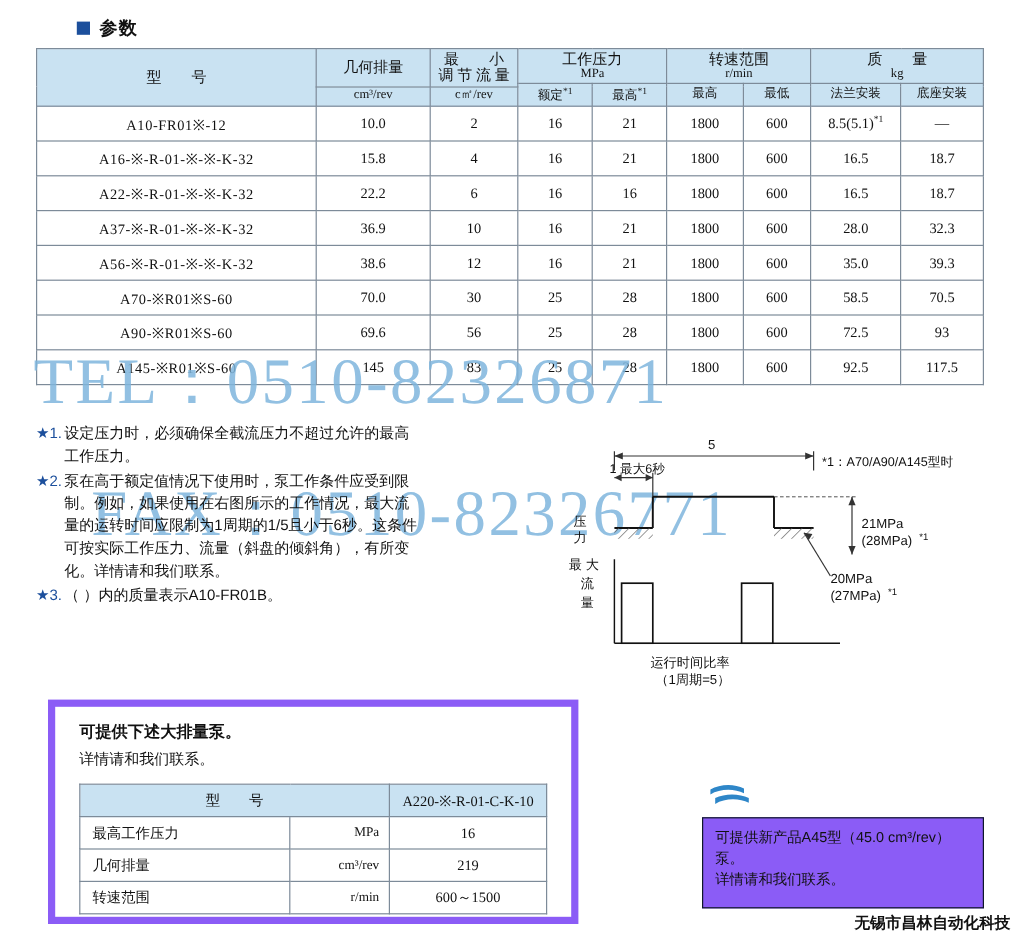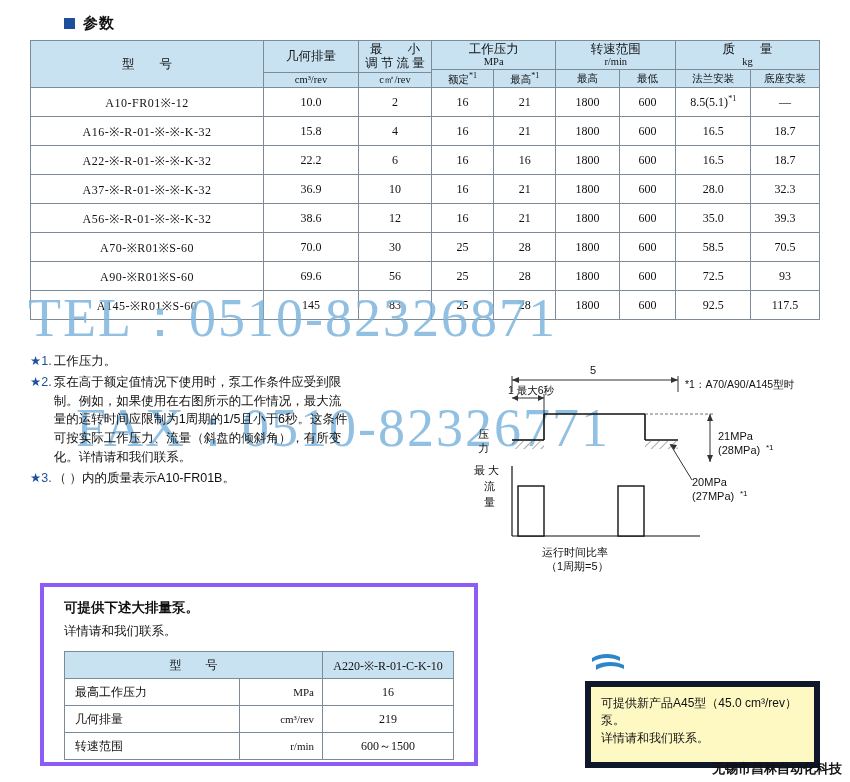--- a/index.html
+++ b/index.html
@@ -75,21 +75,21 @@
   .watermark.second{top:392px;margin-left:48px;}
 
   
   .diagram{
     position:absolute;left:470px;top:358px;width:350px;height:215px;
   }
 
   
   .bottom-box{
     position:absolute;left:40px;top:583px;width:430px;height:175px;
-    border:4px solid #8b5cf6;background:#ffffff;
+    border:6px solid #8b5cf6;background:#ffffff;
   }
   .bottom-box .bb-title{
     position:absolute;left:20px;top:12px;font-size:13.5px;font-weight:bold;
     font-family:"Liberation Sans", sans-serif;
   }
   .bottom-box .bb-sub{
     position:absolute;left:20px;top:36px;font-size:12.5px;
     font-family:"Liberation Sans", sans-serif;
   }
   table.small{
@@ -99,22 +99,22 @@
   table.small th,table.small td{
     border:1px solid #7d8b99;padding:3px 4px;height:20px;
   }
   table.small thead th{background:#c9e2f2;font-weight:normal;text-align:center;}
   table.small td.lbl{text-align:left;padding-left:10px;width:160px;}
   table.small td.u{text-align:right;padding-right:8px;width:70px;font-size:11px;}
   table.small td.val{text-align:center;}
 
   
   .right-box{
-    position:absolute;left:585px;top:681px;width:235px;height:87px;
-    border:6px solid #0f172a;background:#fef9c3;
+    position:absolute;left:585px;top:681px;width:235px;height:76px;
+    border:1px solid #0f172a;background:#8b5cf6;
     font-size:12px;line-height:1.45;
     font-family:"Liberation Sans", sans-serif;
     padding:8px 10px;box-sizing:border-box;
   }
   .logo-mark{
     position:absolute;left:590px;top:652px;width:40px;height:22px;
   }
 
   
   .footer{
@@ -260,20 +260,21 @@
 </table>
 </div>
 
 <div class="watermark">TEL：0510-82326871</div>
 <div class="watermark second">FAX：0510-82326771</div>
 
 <div class="notes">
   <div class="note">
     <span class="star">★1.</span>
     <span class="body">
+      <span class="ind">设定压力时，必须确保全截流压力不超过允许的最高</span>
       <span class="ind">工作压力。</span>
     </span>
   </div>
   <div class="note">
     <span class="star">★2.</span>
     <span class="body">
       <span class="ind">泵在高于额定值情况下使用时，泵工作条件应受到限</span>
       <span class="ind">制。例如，如果使用在右图所示的工作情况，最大流</span>
       <span class="ind">量的运转时间应限制为1周期的1/5且小于6秒。这条件</span>
       <span class="ind">可按实际工作压力、流量（斜盘的倾斜角），有所变</span>

